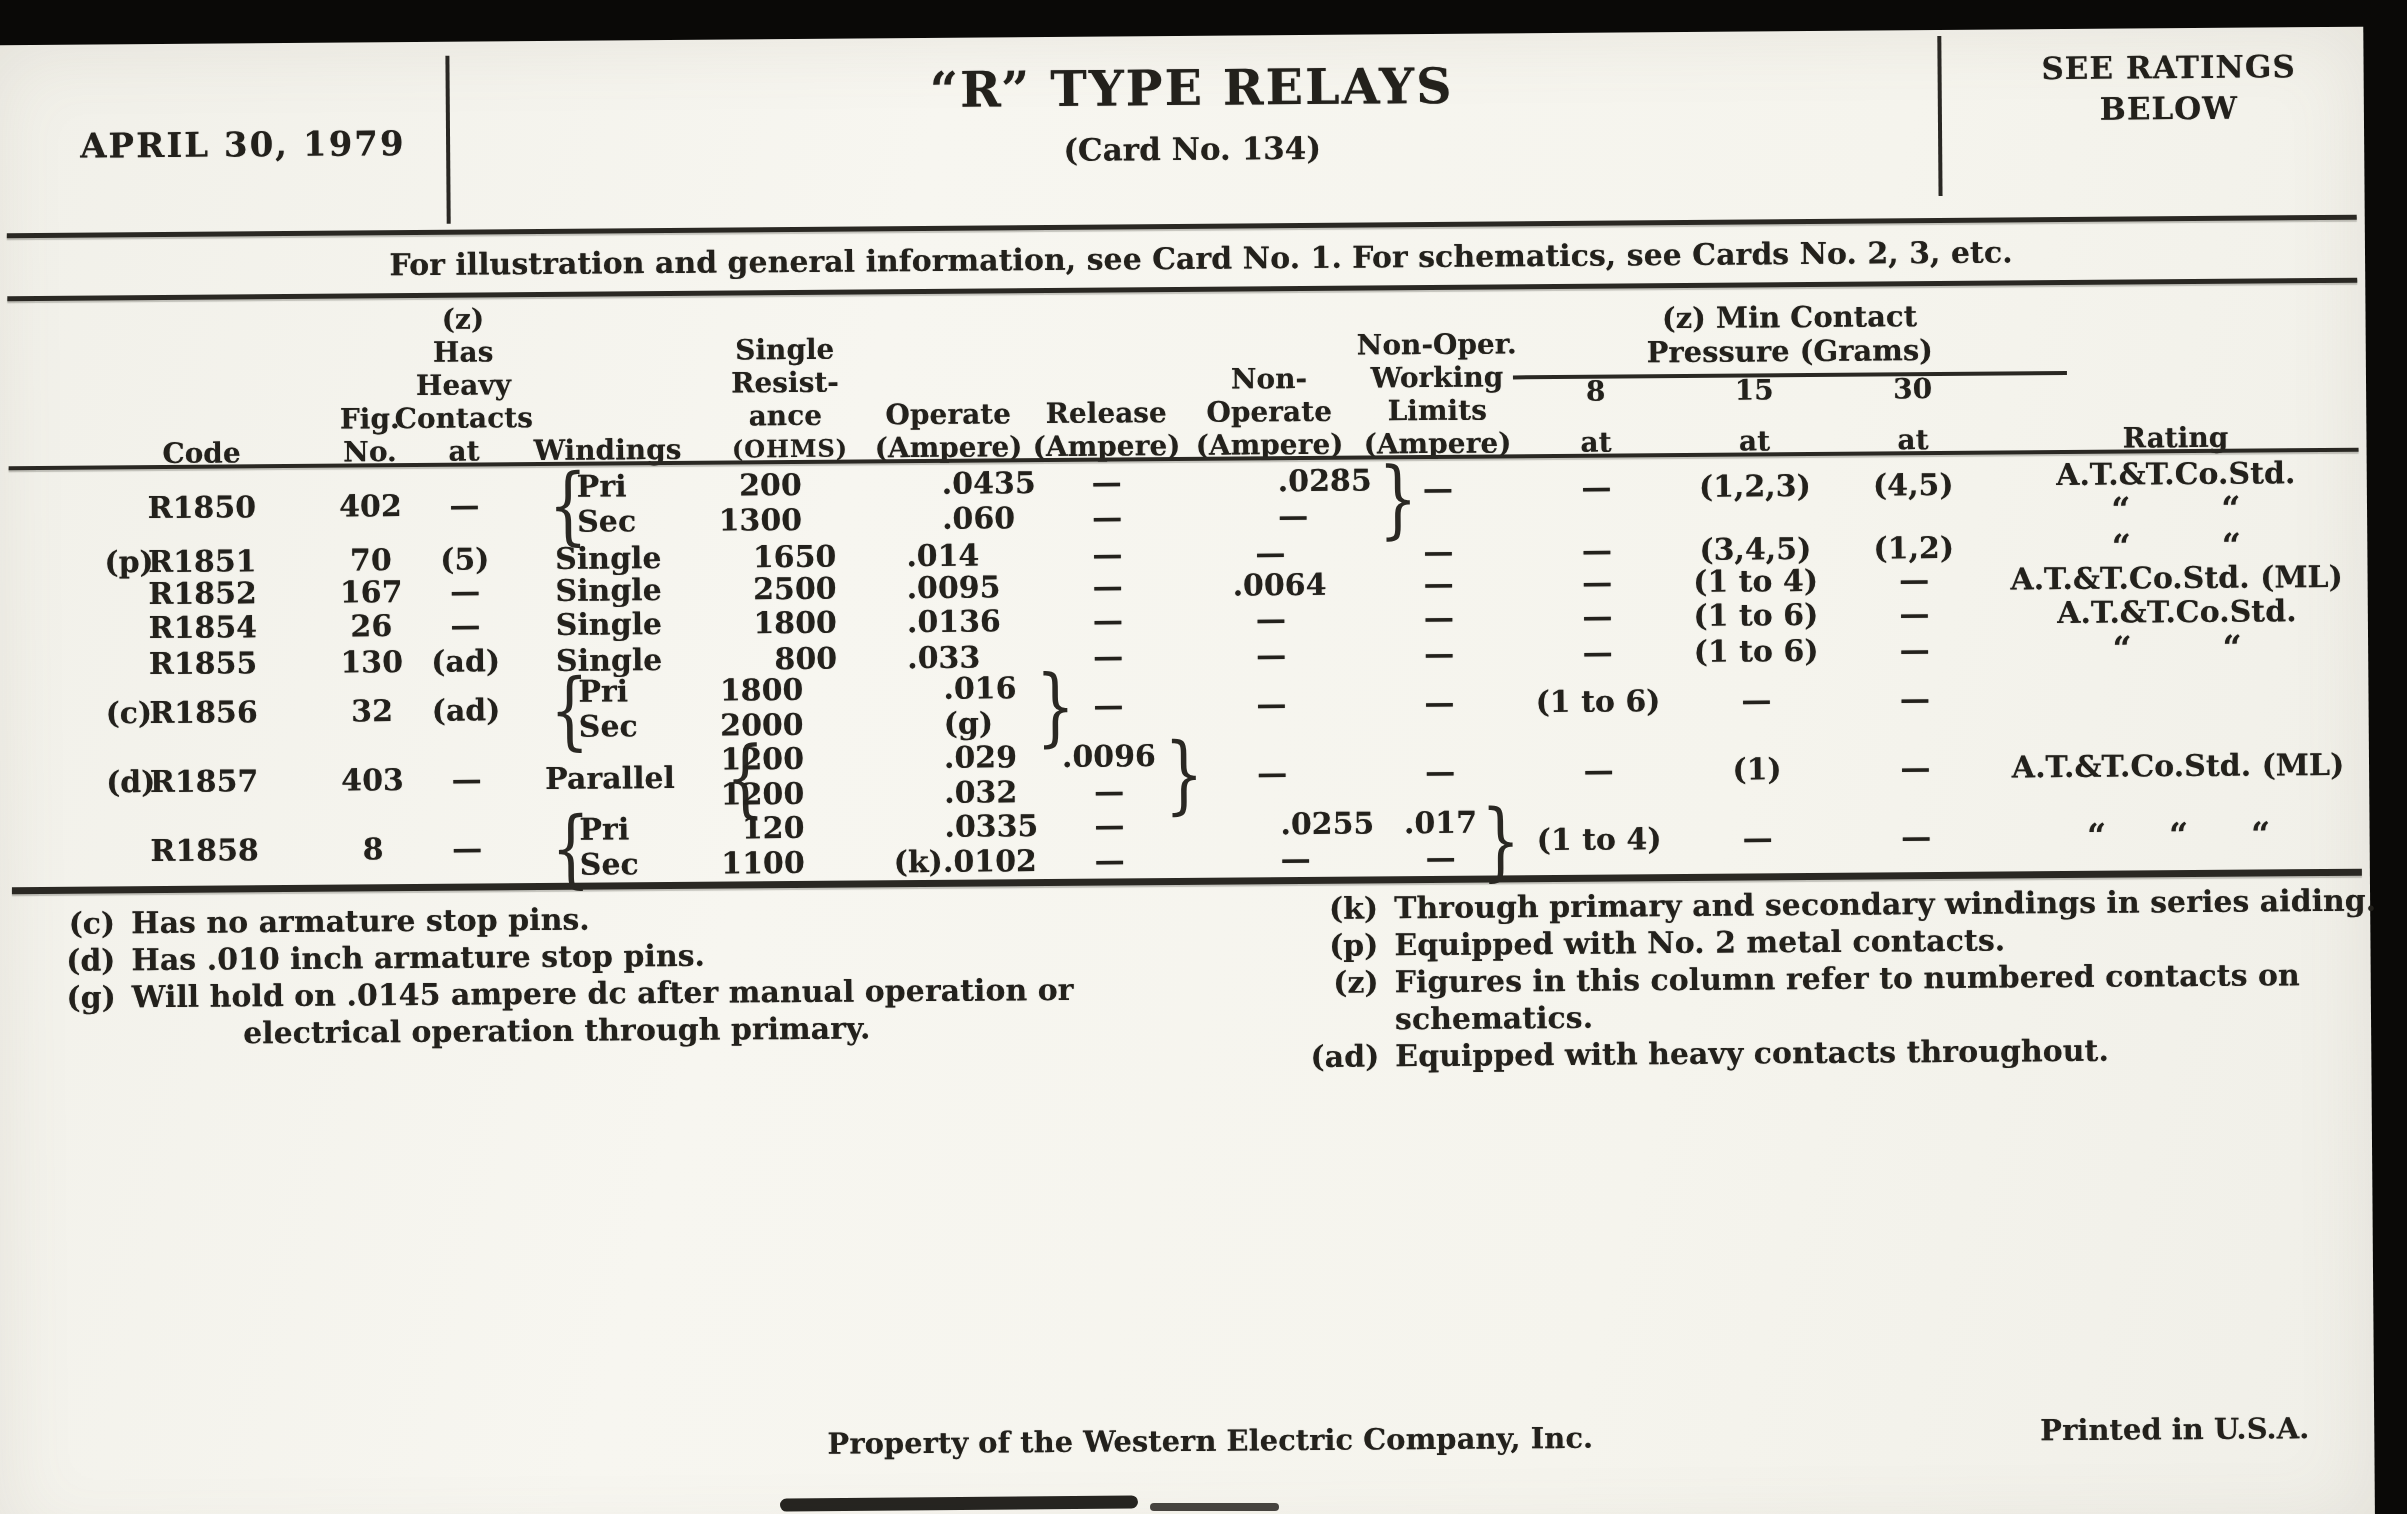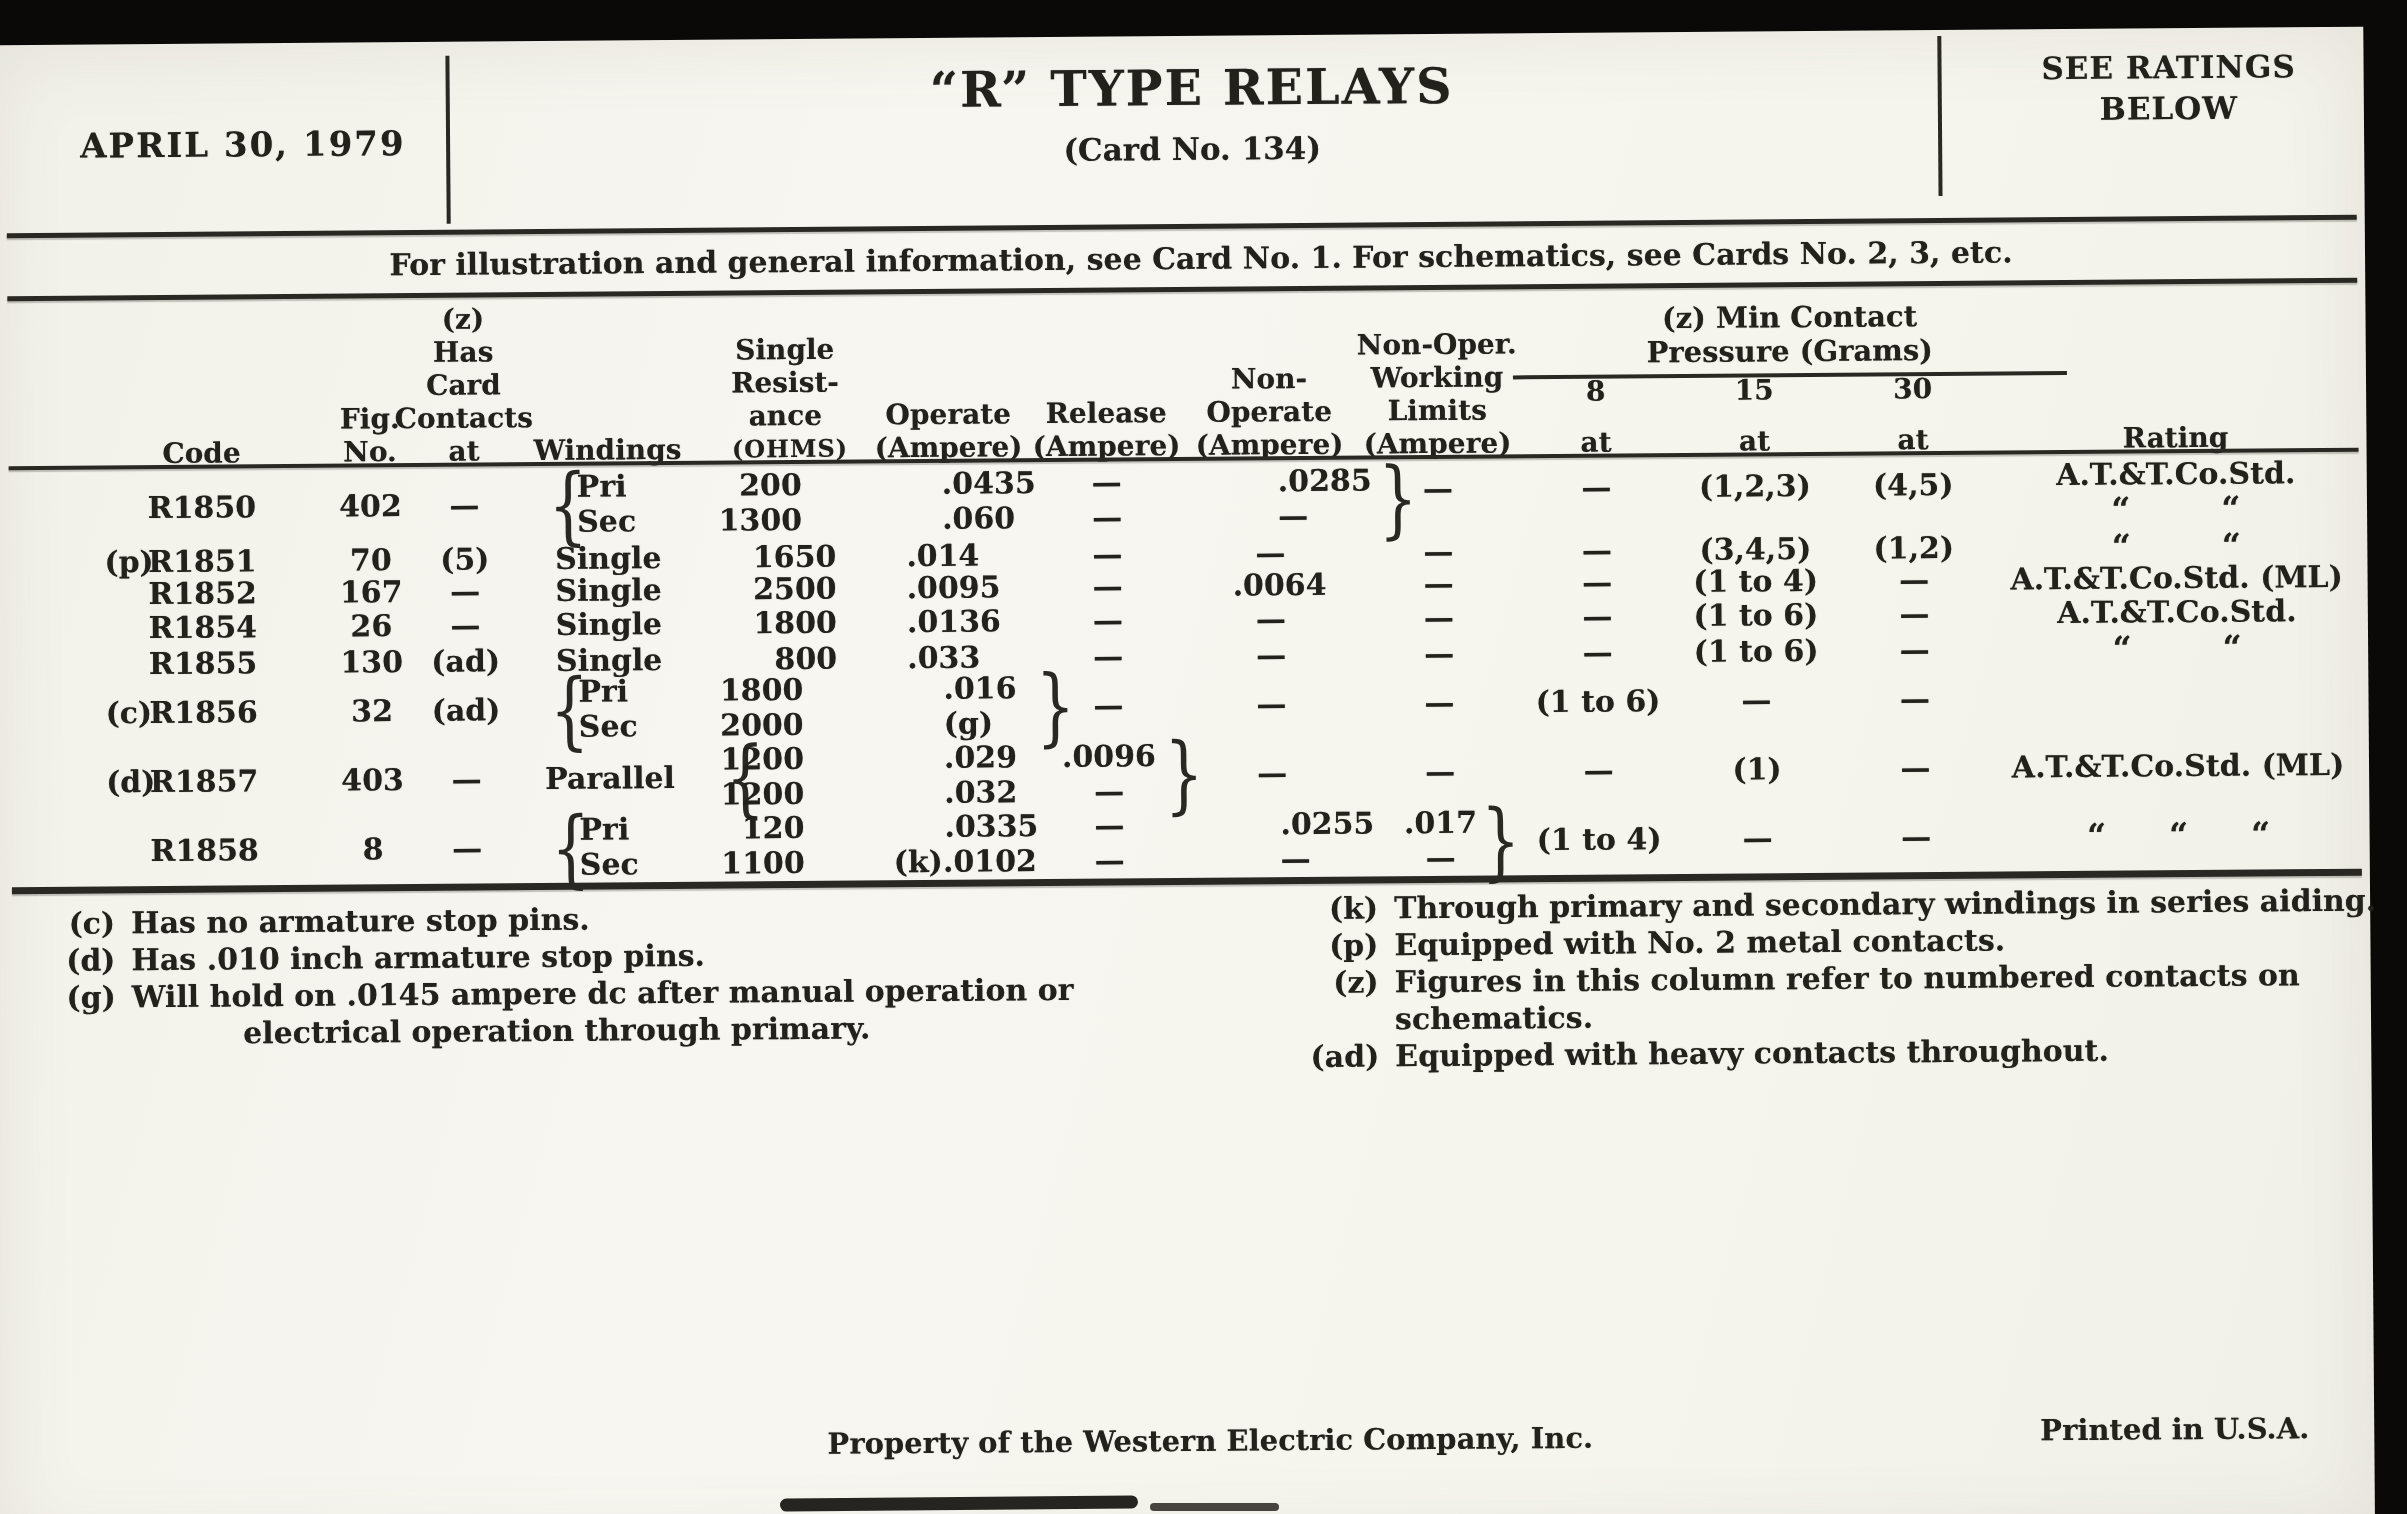--- a/index.html
+++ b/index.html
@@ -117,21 +117,21 @@
       <div class="thead">
         <div class="hc">
             <span>Code</span>
           </div>
         <div class="hc">
           <span>Fig.</span>
           <span>No.</span>
         </div>
         <div class="hc">
           <span>(z) Has</span>
-          <span>Card</span>
+          <span>Heavy</span>
           <span>Contacts</span>
           <span>at</span>
         </div>
         <div class="hc">
             <span>Windings</span>
           </div>
         <div class="hc">
           <span>Single</span>
           <span>Resist-</span>
           <span>ance</span>

